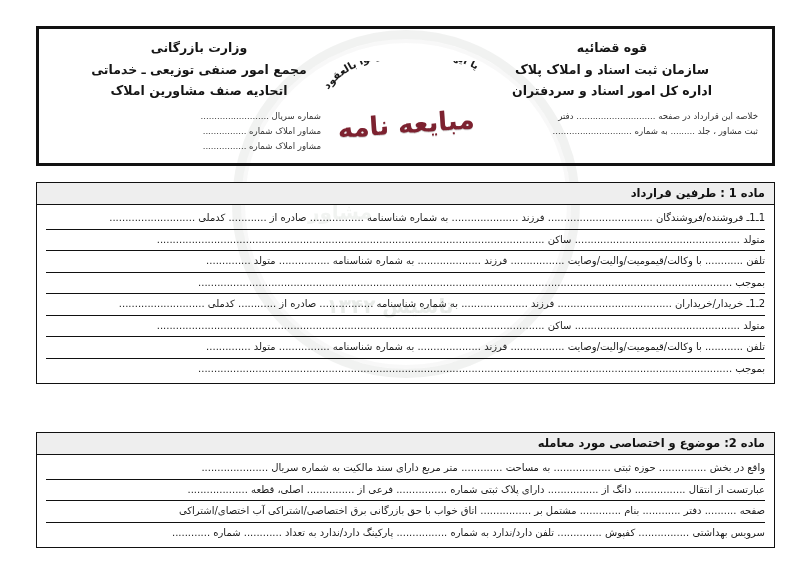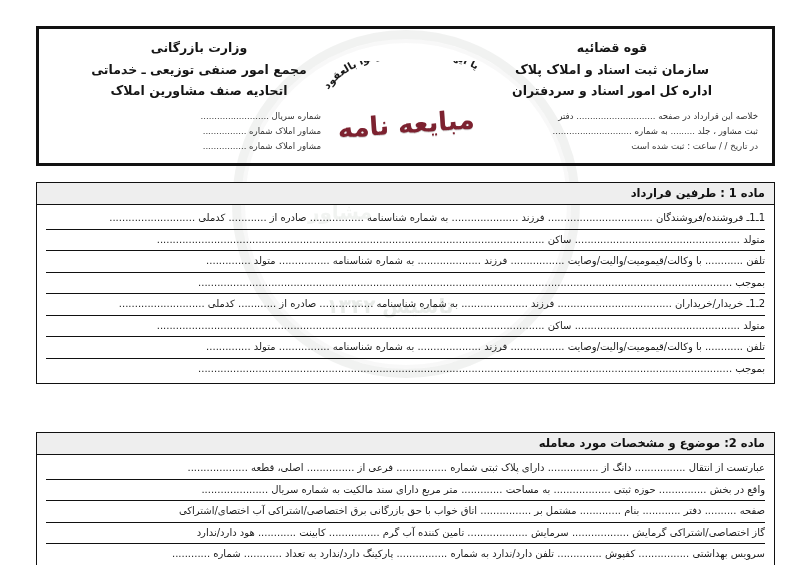--- a/index.html
+++ b/index.html
@@ -208,21 +208,20 @@
 
     <div class="header-box">
 
       <div class="hdr-col hdr-col-right">
         <div class="org-line l1">قوه قضائیه</div>
         <div class="org-line l2">سازمان ثبت اسناد و املاک پلاک</div>
         <div class="org-line l3">اداره کل امور اسناد و سردفتران</div>
         <div class="hdr-fields">
           <div class="f">خلاصه این قرارداد در صفحه ............................. دفتر</div>
           <div class="f">ثبت مشاور ، جلد ......... به شماره .............................</div>
-          <div class="f">در تاریخ     /     /        ساعت      :       ثبت شده است</div>
         </div>
       </div>
 
       <div class="title-wrap">
         <svg class="ayah-arc" viewBox="0 0 200 48">
           <defs>
             <path id="arcpath" d="M 14,46 A 95,62 0 0 1 186,20" fill="none"></path>
           </defs>
           <text>
             <textPath href="#arcpath" startOffset="50%" text-anchor="middle" id="ayah-textpath">یا ایها الذین امنوا اوفوا بالعقود</textPath>
@@ -258,24 +257,23 @@
           <div class="row sep">2ـ1ـ خریدار/خریداران .................................... فرزند ..................... به شماره شناسنامه ................. صادره از ............ کدملی ...........................</div>
           <div class="row sep">متولد .................................................... ساکن ..........................................................................................................................</div>
           <div class="row sep">تلفن ............ با وکالت/قیمومیت/والیت/وصایت ................. فرزند .................... به شماره شناسنامه ................ متولد ..............</div>
           <div class="row">بموجب ........................................................................................................................................................................</div>
         </div>
 
       </div>
     </div>
 
     <div class="section" id="sec2">
-      <div class="section-head">ماده 2: موضوع و مشخصات مورد معامله</div>
+      <div class="section-head">ماده 2: موضوع و اختصاصی مورد معامله</div>
       <div class="section-body">
+        <div class="row sep">واقع در بخش ............... حوزه ثبتی .................. به مساحت ............. متر مربع دارای سند مالکیت به شماره سریال .....................</div>
         <div class="row sep">عبارتست از انتقال ................ دانگ از ................ دارای پلاک ثبتی شماره ................ فرعی از ............... اصلی، قطعه ...................</div>
-        <div class="row sep">واقع در بخش ............... حوزه ثبتی .................. به مساحت ............. متر مربع دارای سند مالکیت به شماره سریال .....................</div>
         <div class="row sep">صفحه .......... دفتر ............ بنام ............. مشتمل بر ................ اتاق خواب با حق بازرگانی برق اختصاصی/اشتراکی آب اختصای/اشتراکی</div>
-        <div class="row sep">گاز اختصاصی/اشتراکی گرمایش .................. سرمایش ................... تامین کننده آب گرم ................ کابینت ............ هود دارد/ندارد</div>
         <div class="row">سرویس بهداشتی ................ کفپوش .............. تلفن دارد/ندارد به شماره ................ پارکینگ دارد/ندارد به تعداد ............ شماره ............</div>
       </div>
     </div>
 
   </div>
 </div>
 
 </body></html>

